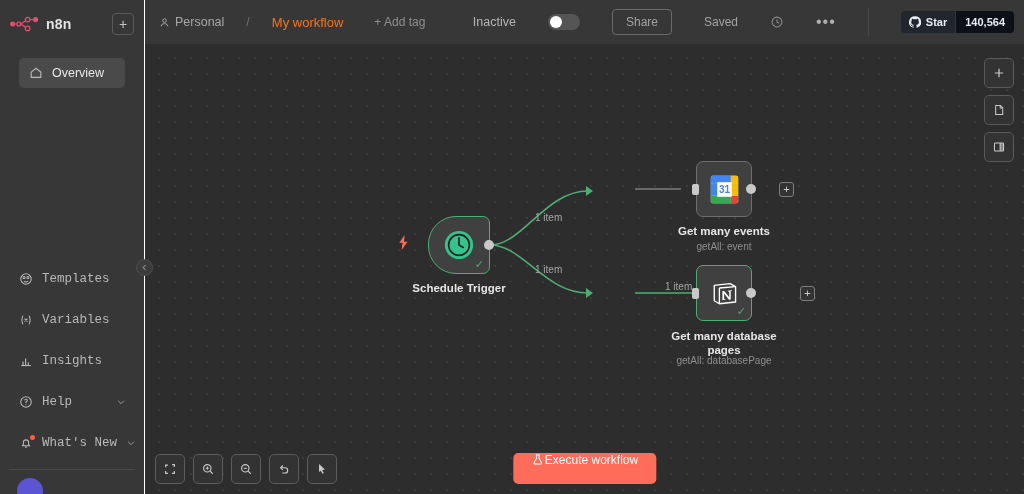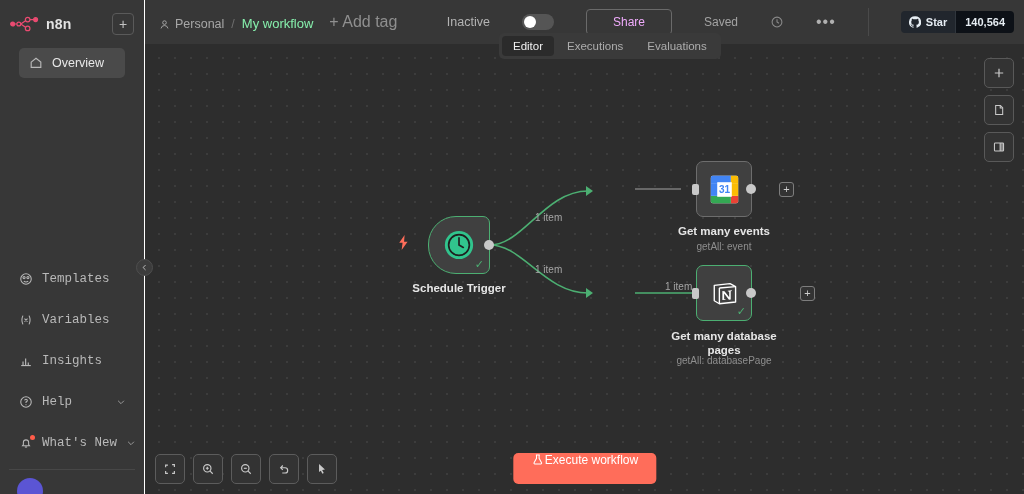--- a/index.html
+++ b/index.html
@@ -37,21 +37,21 @@
   .sb-item {
     display: flex; align-items: center; gap: 9px;
     height: 30px; margin: 0 9px; padding: 0 9px;
     border-radius: 5px; color: #b9b9b9; font-size: 12.5px;
     cursor: pointer;
   }
   .sb-item.active { background: #4a4a4a; color: #e8e8e8; }
   .sb-item .ic { width: 15px; height: 15px; flex: 0 0 15px; display:flex; align-items:center; justify-content:center; color:#b9b9b9; position: relative;}
   .sb-item .lbl { flex: 1; white-space: nowrap; }
   .sb-item .chev { width: 10px; height: 10px; opacity: .75; }
-  .overview-wrap { margin-top: 10px; }
+  .overview-wrap { margin-top: 20px; }
   .sb-bottom { margin-top: auto; padding-bottom: 0; font-family: Liberation Mono, monospace; }
   .sb-bottom .sb-item { margin-bottom: 11px; }
   .sb-divider { height: 1px; background: #474747; margin: 2px 9px 8px 9px; }
   .avatar {
     width: 26px; height: 26px; border-radius: 50%;
     background: #5b55d4; margin: 0 0 -10px 17px;
   }
   .dot-badge {
     position: absolute; top: -1px; right: -2px;
     width: 5px; height: 5px; border-radius: 50%; background: #ff5c49;
@@ -66,38 +66,38 @@
 
   
   .main { flex: 1; position: relative; height: 494px; background: #2d2d2d; }
 
   
   .header {
     height: 44px; background: #373737;
     display: flex; align-items: center;
     padding: 0 10px 0 14px; position: relative; z-index: 30;
   }
-  .crumbs { display: flex; align-items: flex-end; gap: 7px; font-size: 12.5px; }
+  .crumbs { display: flex; align-items: center; gap: 22px; font-size: 12.5px; }
   .crumb-personal { display: flex; align-items: center; gap: 5px; color: #a7a7a7; cursor: pointer; }
   .crumb-sep { color: #6e6e6e; }
-  .crumb-title { color: #86efac; font-size: 13px; cursor: text; }
-  .add-tag { color: #8f8f8f; font-size: 16px; margin-left: 9px; cursor: pointer; }
+  .crumb-title { color: #f97316; font-size: 13px; cursor: text; }
+  .add-tag { color: #8f8f8f; font-size: 12px; margin-left: 9px; cursor: pointer; }
   .header-right { margin-left: auto; display: flex; align-items: center; gap: 32px; }
   .inactive-lbl { color: #b4b4b4; font-size: 12.5px; }
   .toggle {
     width: 32px; height: 16px; border-radius: 8px; background: #555;
     position: relative; cursor: pointer;
   }
   .toggle .knob {
     position: absolute; top: 2px; left: 2px;
     width: 12px; height: 12px; border-radius: 50%; background: #fff;
   }
   .share-btn {
     border: 1px solid #6a6a6a; border-radius: 4px;
-    color: #f0abfc; font-size: 12px; padding: 5px 26px;
+    color: #a3a3a3; font-size: 12px; padding: 5px 13px;
     background: transparent; cursor: pointer; font-family: inherit;
   }
   .saved-txt { color: #a3a3a3; font-size: 12px; }
   .hdr-icon { color: #8b8b8b; cursor: pointer; display:flex; align-items:center; }
   .dots { color: #b0b0b0; font-size: 16px; letter-spacing: 1px; cursor: pointer; line-height: 1; }
   .hdr-sep { width: 1px; height: 28px; background: #4a4a4a; }
   .gh-badge { display: flex; height: 22px; border-radius: 4px; overflow: hidden; cursor: pointer; }
   .gh-left {
     background: #21262d; display: flex; align-items: center; gap: 5px;
     padding: 0 8px; color: #e6edf3; font-size: 11px; font-weight: bold;
@@ -355,25 +355,20 @@
                 <path d="M8 .2a8 8 0 0 0-2.5 15.6c.4.07.55-.17.55-.38v-1.35c-2.2.48-2.67-1.06-2.67-1.06-.36-.92-.89-1.17-.89-1.17-.72-.49.06-.48.06-.48.8.06 1.22.82 1.22.82.71 1.22 1.87.87 2.33.66.07-.52.28-.87.5-1.07-1.76-.2-3.6-.88-3.6-3.9 0-.86.3-1.56.82-2.11-.09-.2-.36-1 .07-2.1 0 0 .67-.21 2.2.81a7.6 7.6 0 0 1 4 0c1.53-1.02 2.2-.81 2.2-.81.43 1.1.16 1.9.08 2.1.51.55.81 1.25.81 2.11 0 3.03-1.85 3.7-3.61 3.89.28.25.54.73.54 1.48v2.2c0 .21.14.46.55.38A8 8 0 0 0 8 .2z"></path>
               </svg>
             </span>
             <span>Star</span>
           </span>
           <span class="gh-right">140,564</span>
         </span>
       </div>
     </div>
 
-    <div class="tabs">
-      <span class="tab active">Editor</span>
-      <span class="tab">Executions</span>
-      <span class="tab">Evaluations</span>
-    </div>
 
     <div class="canvas">
 
       <svg width="879" height="450" style="position:absolute;top:0;left:0;pointer-events:none;">
         <g fill="none" stroke="#4caf72" stroke-width="1.6">
           <path d="M345 201 C 378 201, 400 147, 443 147"></path>
           <path d="M345 201 C 378 201, 400 249, 443 249"></path>
           <path d="M490 249 L 558 249"></path>
         </g>
         <g fill="none" stroke="#7d7d7d" stroke-width="1.4">

